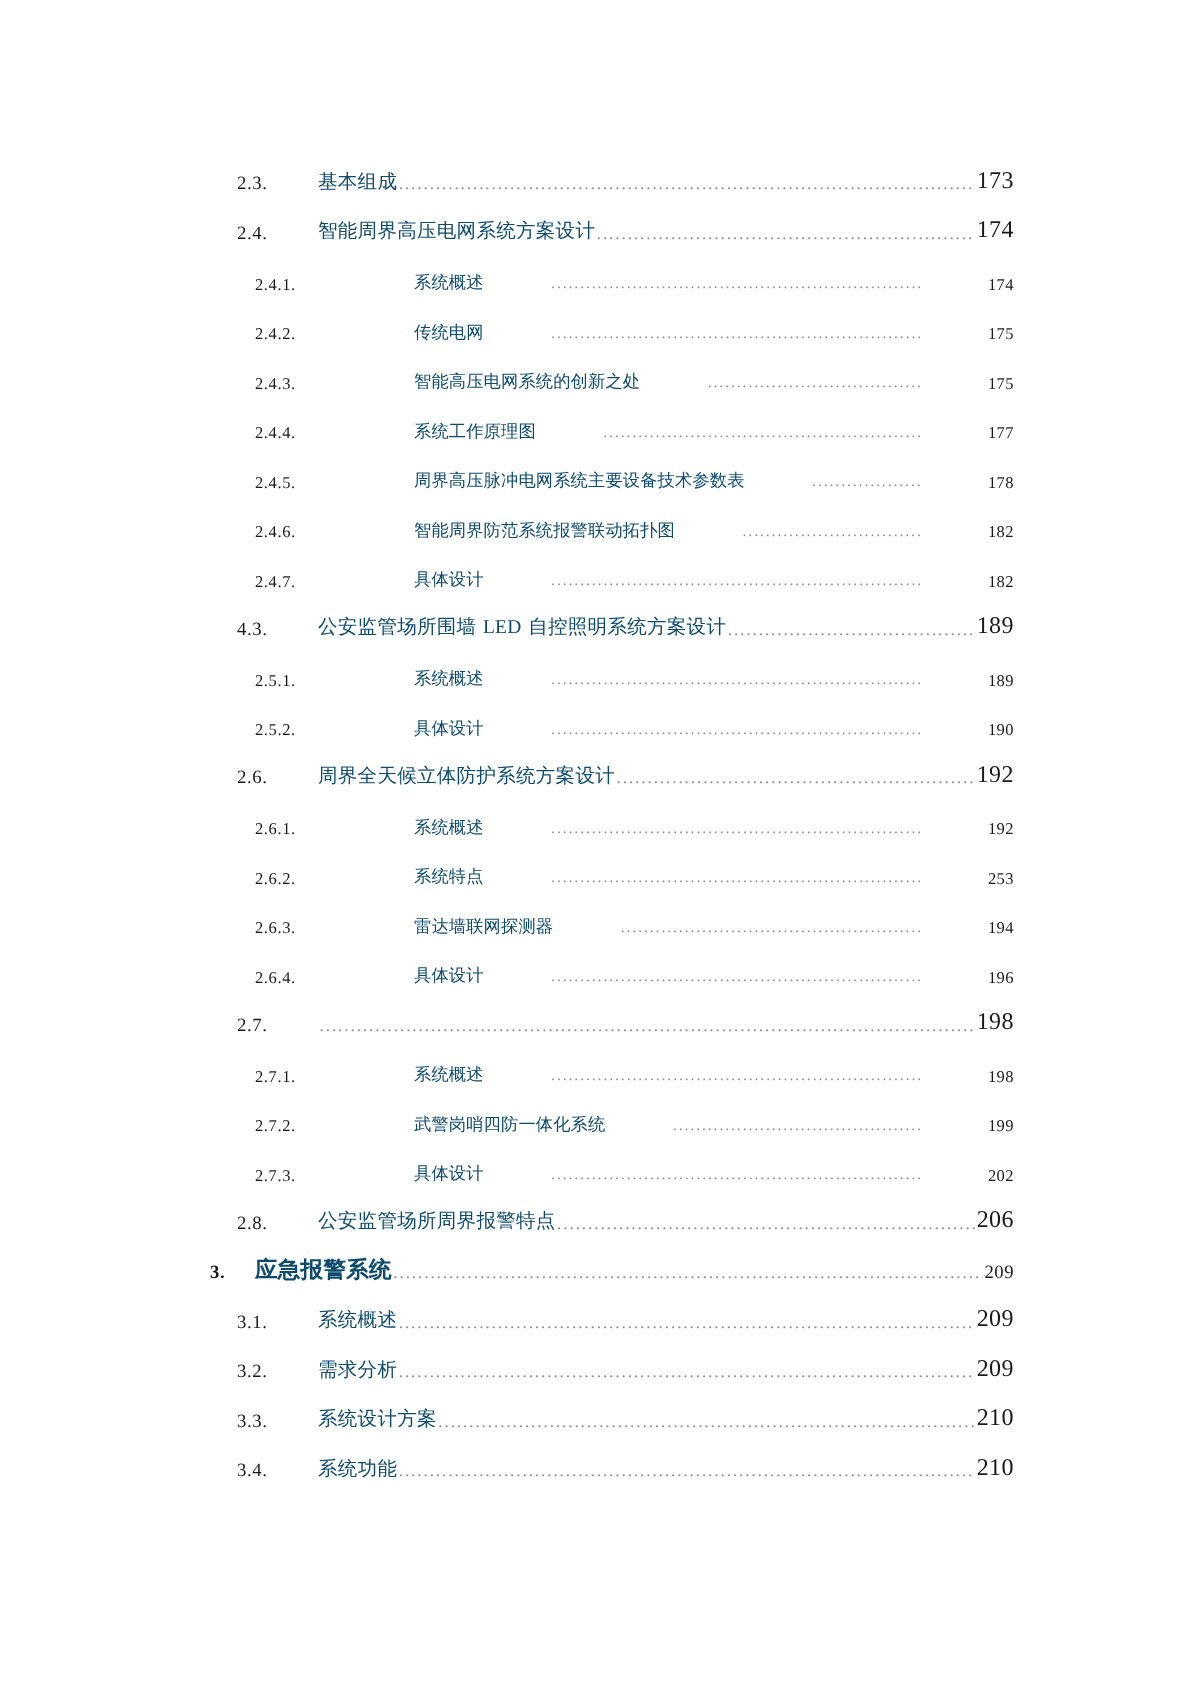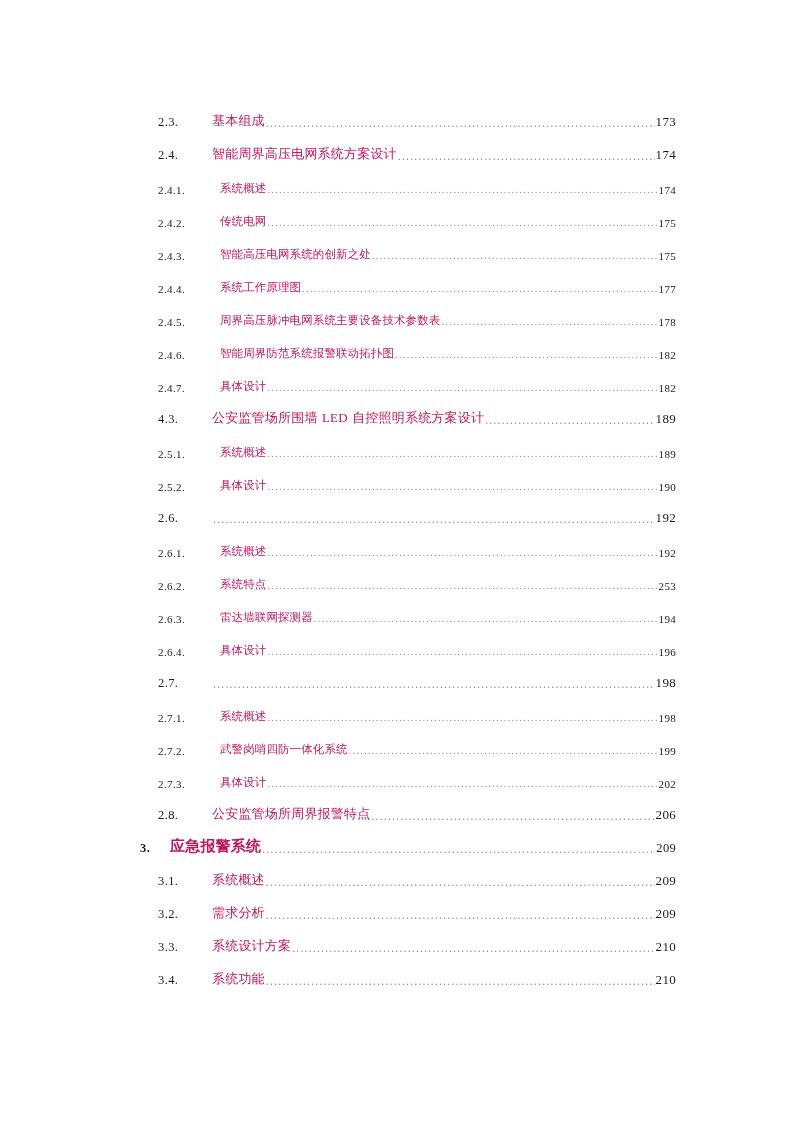--- a/index.html
+++ b/index.html
@@ -35,21 +35,21 @@
   }
   .toc-num {
     flex: 0 0 auto;
     font-family: "Liberation Serif", "DejaVu Serif", serif;
     letter-spacing: 0.4px;
     color: #1a1a1a;
   }
   .toc-title {
     flex: 0 0 auto;
     font-family: "DejaVu Sans", "Liberation Sans", sans-serif;
-    color: #be185d;
+    color: #0c4a6e;
   }
   .toc-dots {
     flex: 1 1 auto;
     min-width: 6px;
     overflow: hidden;
     margin: 0 1px 0 1px;
     position: relative;
     height: 1em;
   }
   .toc-dots::before {
@@ -90,25 +90,25 @@
   
   .lvl2 { margin-left: 18px; }
   .lvl2 .toc-num {
     width: 54px;
     font-size: 12.5px;
   }
   .lvl2 .toc-title {
     font-size: 13px;
     letter-spacing: 0.2px;
   }
-  .lvl2 .toc-page { font-size: 13px; }
+  .lvl2 .toc-page { font-size: 16px; }
   .lvl2 .toc-dots::before { font-size: 11.5px; }
 
   
-  .lvl3 { margin-left: 18px; }
+  .lvl3 { margin-left: 30px; gap: 44px; }
   .lvl3 .toc-num {
     width: 62px;
     font-size: 11px;
   }
   .lvl3 .toc-title {
     font-size: 11.5px;
     letter-spacing: 0.1px;
   }
   .lvl3 .toc-page { font-size: 11px; }
   .lvl3 .toc-dots::before { font-size: 10.5px; }
@@ -190,20 +190,21 @@
         <span class="toc-page">189</span>
       </div>
       <div class="toc-entry lvl3">
         <span class="toc-num">2.5.2.</span>
         <span class="toc-title">具体设计</span>
         <span class="toc-dots"></span>
         <span class="toc-page">190</span>
       </div>
       <div class="toc-entry lvl2">
         <span class="toc-num">2.6.</span>
+        <span class="toc-title">周界全天候立体防护系统方案设计</span>
         <span class="toc-dots"></span>
         <span class="toc-page">192</span>
       </div>
       <div class="toc-entry lvl3">
         <span class="toc-num">2.6.1.</span>
         <span class="toc-title">系统概述</span>
         <span class="toc-dots"></span>
         <span class="toc-page">192</span>
       </div>
       <div class="toc-entry lvl3">

